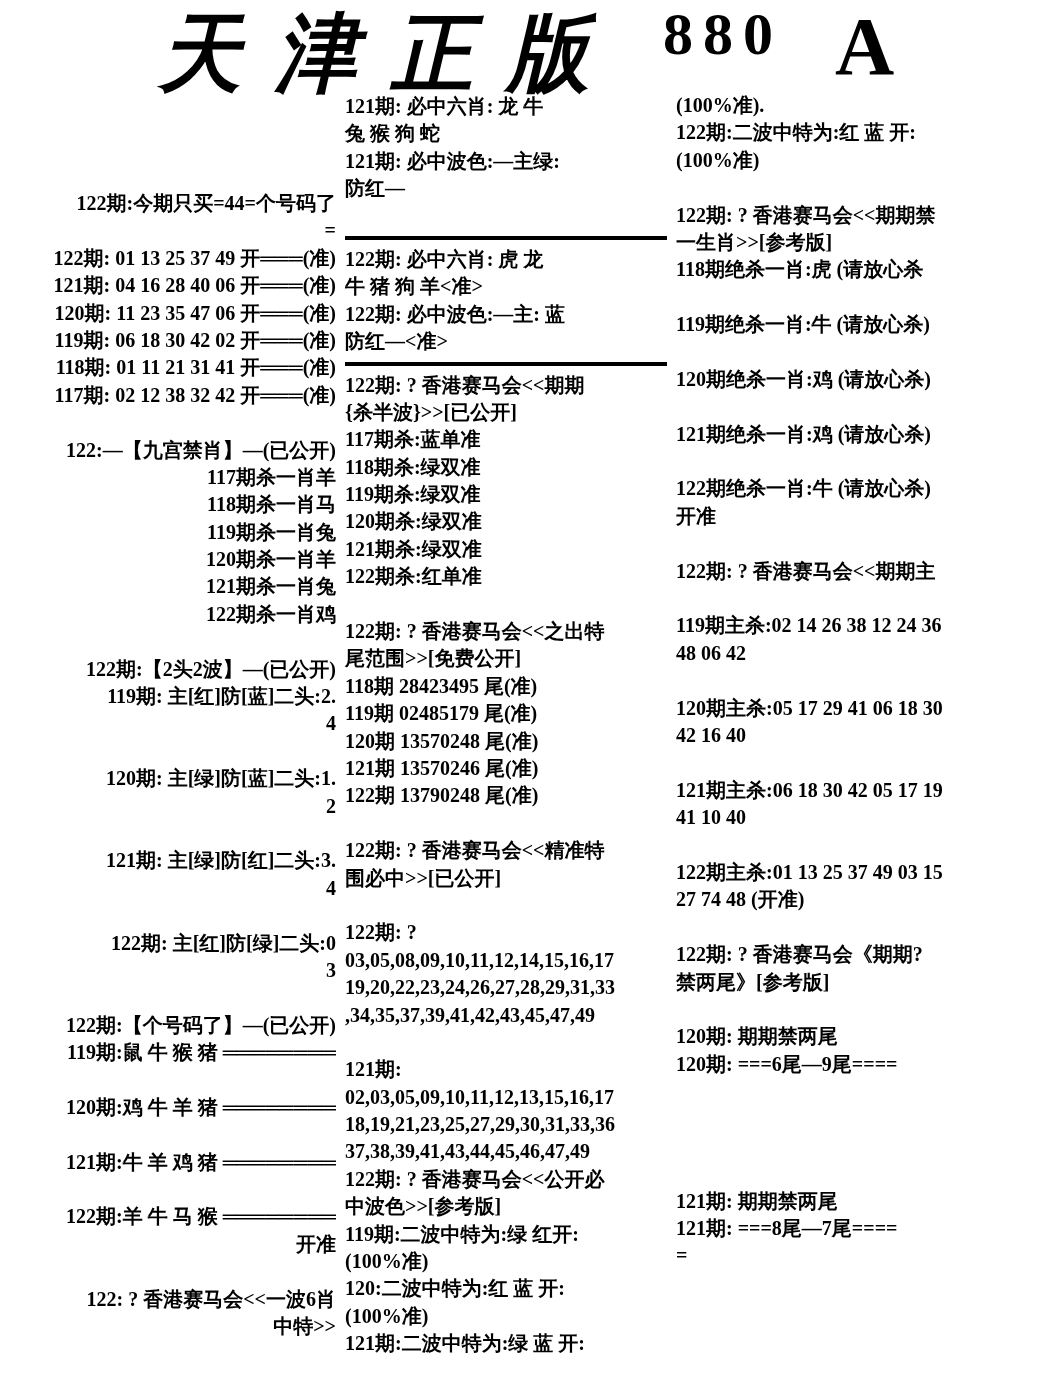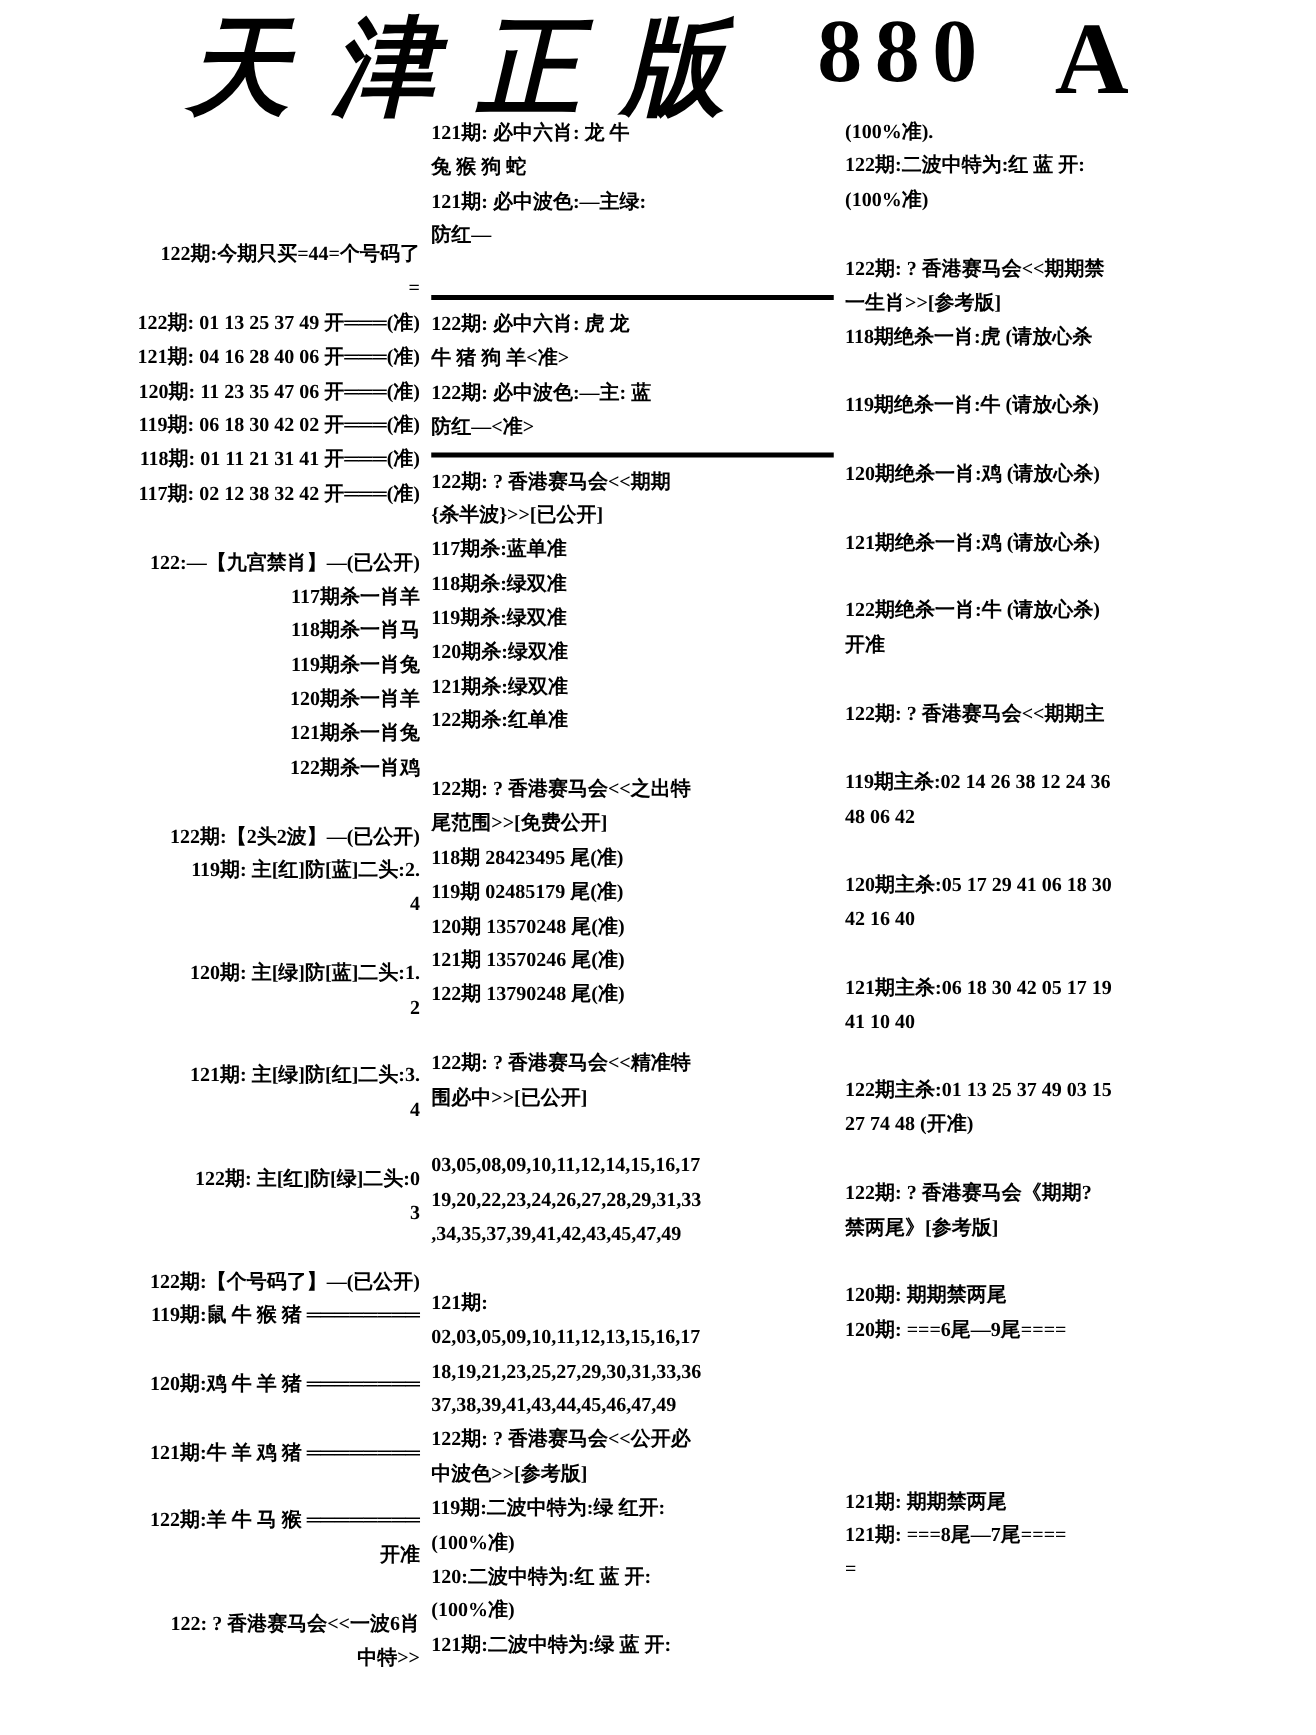--- a/index.html
+++ b/index.html
@@ -22,36 +22,36 @@
   .masthead .brand{
     display:inline-block;
     font-size:82px;
     font-style:italic;
     letter-spacing:34px;
     transform:scaleY(1.05);
     vertical-align:top;
   }
   .masthead .num{
     display:inline-block;
-    font-size:72px;
+    font-size:60px;
     font-weight:bold;
     letter-spacing:10px;
     margin-left:36px;
     vertical-align:top;
   }
   .masthead .suffix{
     display:inline-block;
     font-size:82px;
     font-weight:bold;
     margin-left:48px;
     vertical-align:top;
   }
   .col{
     position:absolute;
-    font-size:16px;
+    font-size:20px;
     font-weight:bold;
     line-height:27.4px;
     white-space:nowrap;
   }
   .col .line{
     height:27.4px;
     overflow:visible;
   }
   .col .divider{
     height:4px;
@@ -143,20 +143,21 @@
       <div class="line">尾范围&gt;&gt;[免费公开]</div>
       <div class="line">118期 28423495 尾(准)</div>
       <div class="line">119期 02485179 尾(准)</div>
       <div class="line">120期 13570248 尾(准)</div>
       <div class="line">121期 13570246 尾(准)</div>
       <div class="line">122期 13790248 尾(准)</div>
       <div class="line"></div>
       <div class="line">122期: ? 香港赛马会&lt;&lt;精准特</div>
       <div class="line">围必中&gt;&gt;[已公开]</div>
       <div class="line"></div>
+      <div class="line">122期: ?</div>
       <div class="line">03,05,08,09,10,11,12,14,15,16,17</div>
       <div class="line">19,20,22,23,24,26,27,28,29,31,33</div>
       <div class="line">,34,35,37,39,41,42,43,45,47,49</div>
       <div class="line"></div>
       <div class="line">121期:</div>
       <div class="line">02,03,05,09,10,11,12,13,15,16,17</div>
       <div class="line">18,19,21,23,25,27,29,30,31,33,36</div>
       <div class="line">37,38,39,41,43,44,45,46,47,49</div>
       <div class="line">122期: ? 香港赛马会&lt;&lt;公开必</div>
       <div class="line">中波色&gt;&gt;[参考版]</div>

